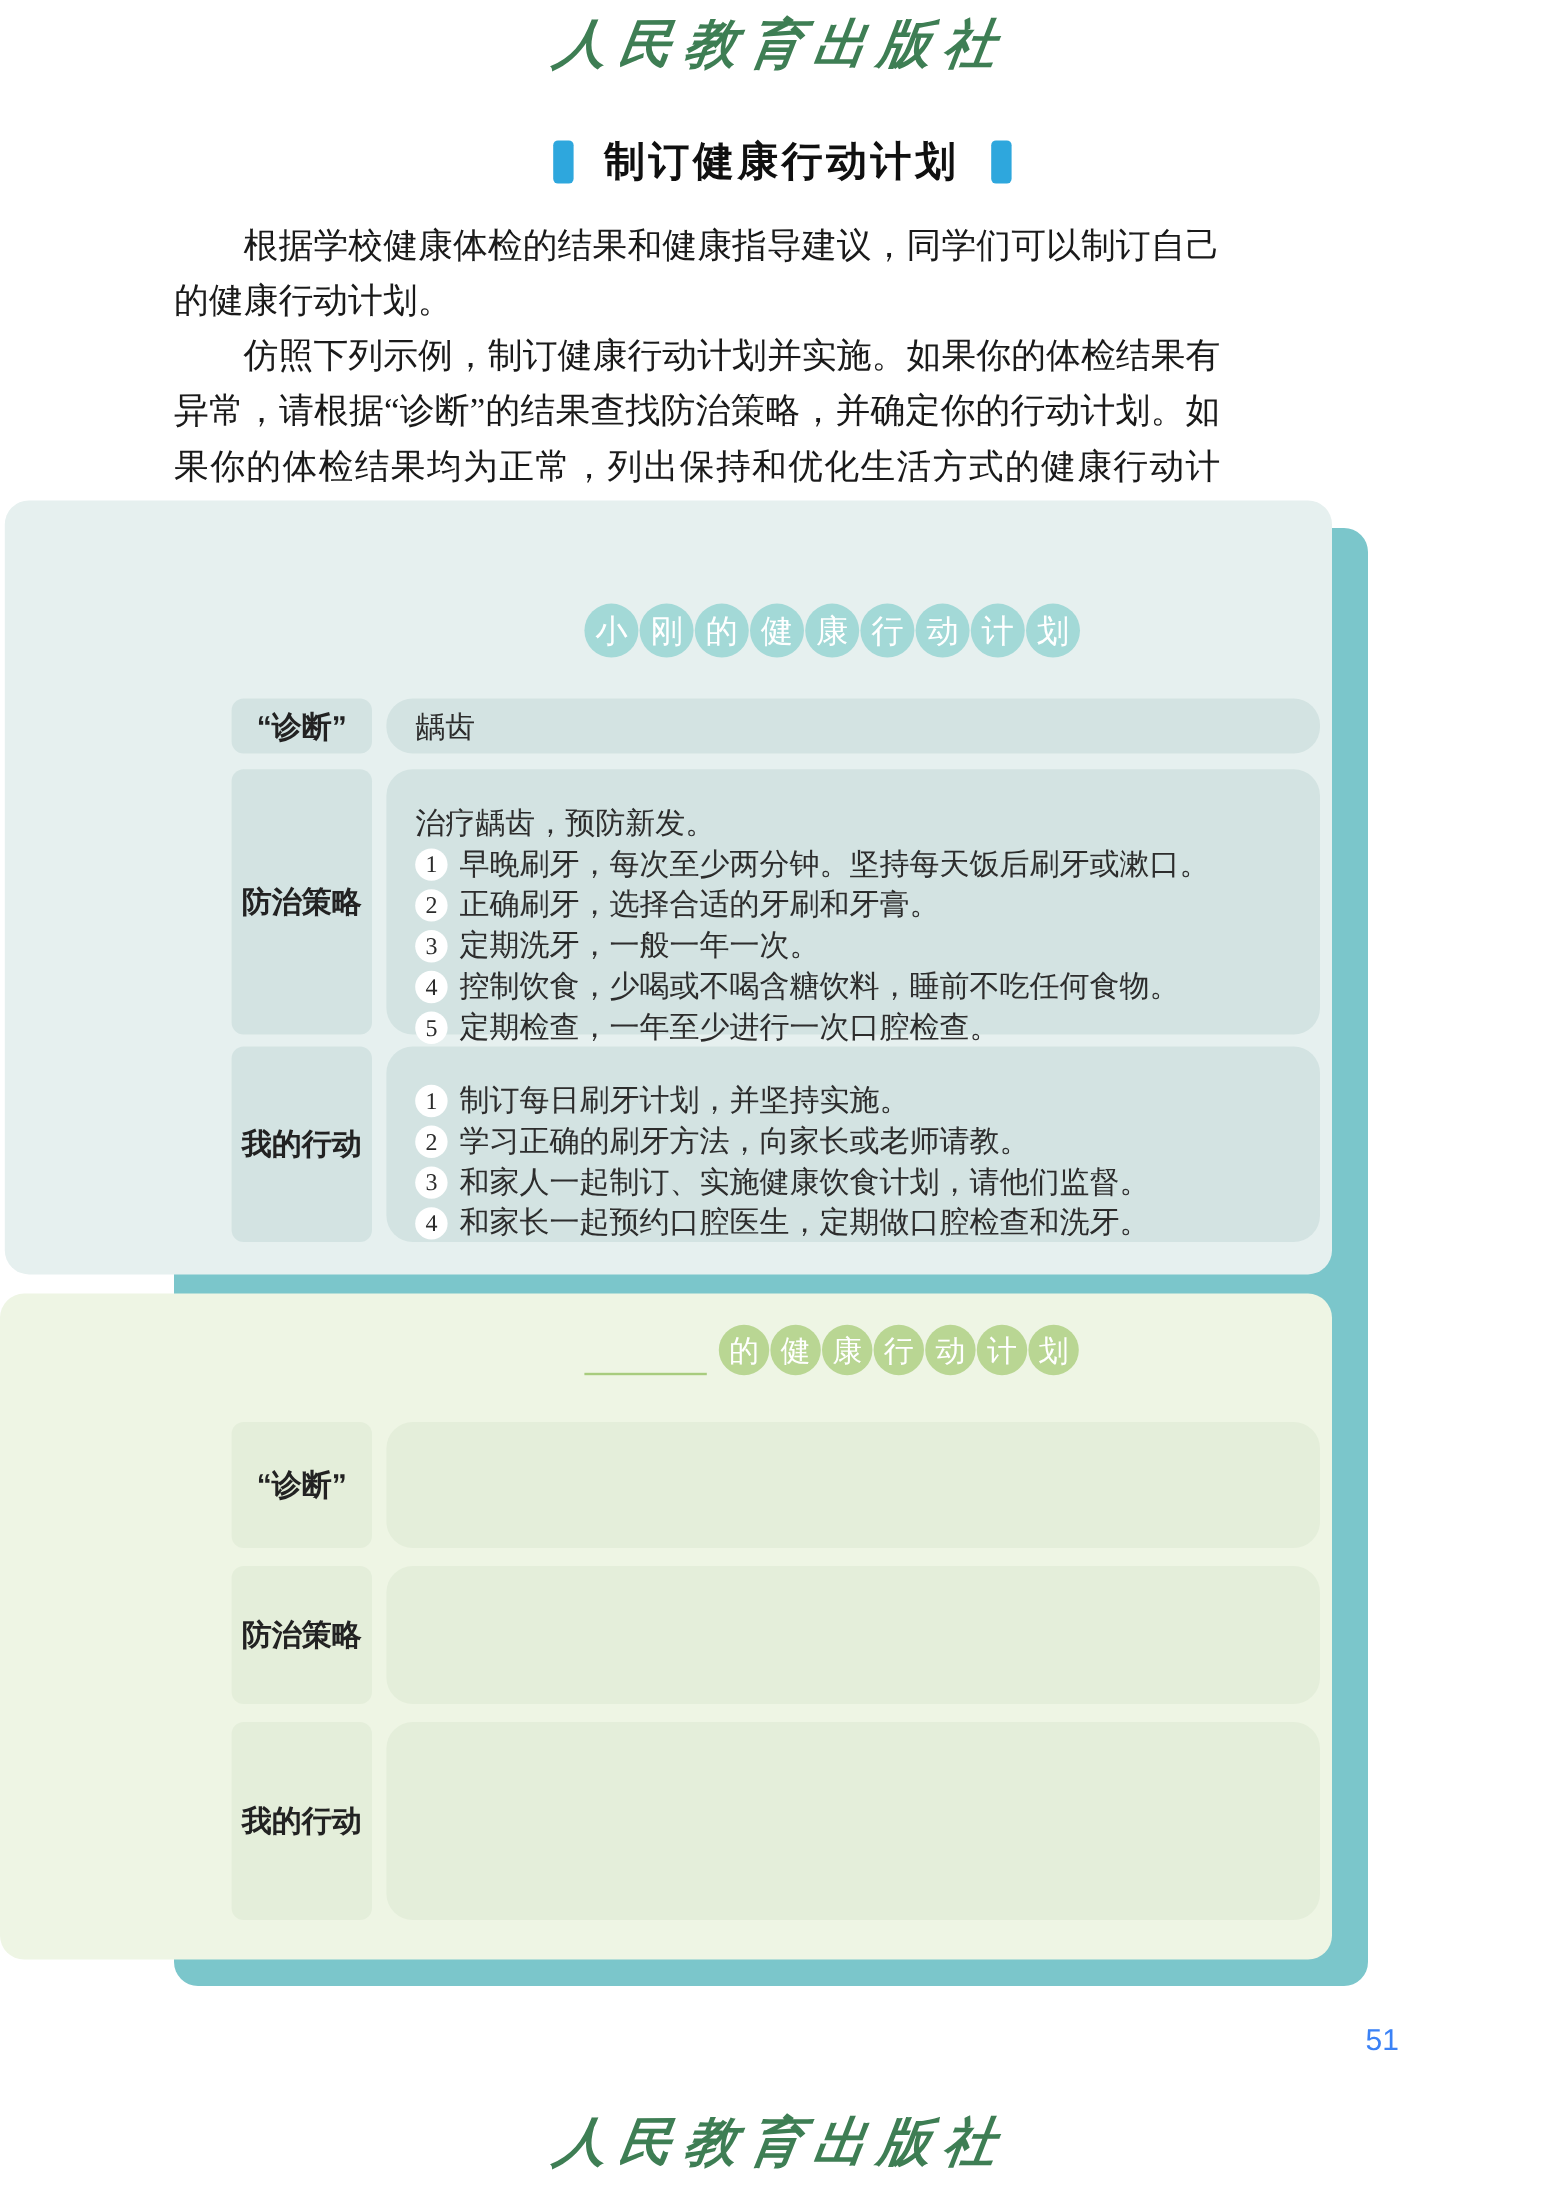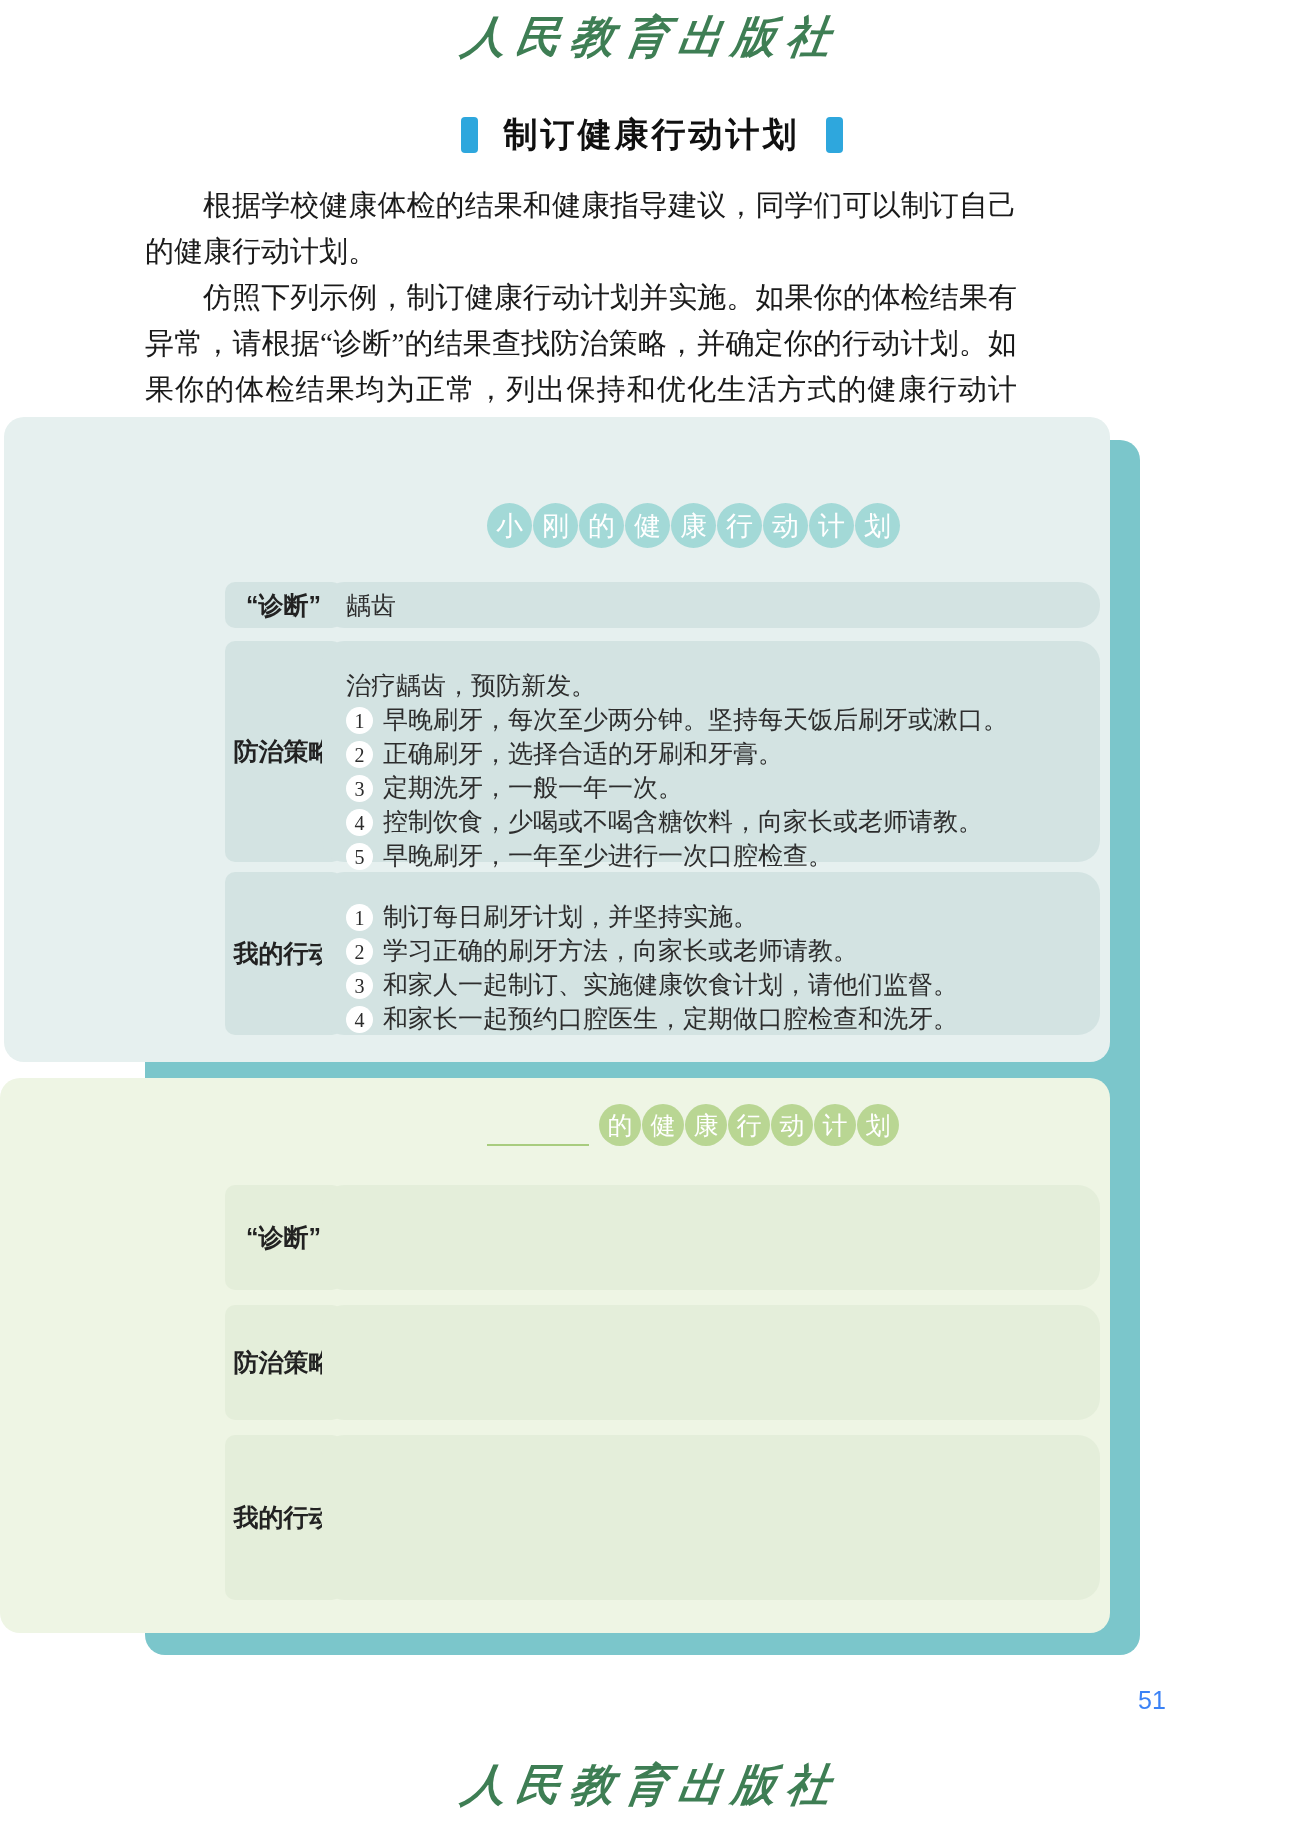--- a/index.html
+++ b/index.html
@@ -47,21 +47,21 @@
   .card1 .circle{width:45px;height:45px;background:#a3d9d7;font-size:27px;margin-right:1px;}
   .card2 .circle{width:42px;height:42px;background:#b9d693;font-size:25px;margin-right:1px;}
   .name-blank{
     width:102px;height:38px;border-bottom:2px solid #a8cc7e;margin-right:10px;flex:none;
   }
 
   .lbl-cell{
     position:absolute;left:189px;width:117px;background:#d3e3e2;border-radius:10px;
     display:flex;align-items:center;justify-content:center;
     font-family:"Liberation Sans", sans-serif;font-weight:bold;
-    font-size:25px;color:#222222;margin-left:32px;
+    font-size:25px;color:#222222;
   }
   .card2 .lbl-cell{left:193px;background:#e4eeda;}
   .val-cell{
     position:absolute;left:318px;width:778px;background:#d3e3e2;border-radius:22px;
     font-size:25px;color:#2d2d2d;font-family:"DejaVu Serif", serif;
     box-sizing:border-box;padding:8px 20px 8px 24px;
   }
   .card2 .val-cell{left:322px;background:#e4eeda;}
 
   .r1{top:165px;height:46px;}
@@ -131,25 +131,25 @@
     <div class="num-item">
       <span class="num-badge">2</span>
       <span>正确刷牙，选择合适的牙刷和牙膏。</span>
     </div>
     <div class="num-item">
       <span class="num-badge">3</span>
       <span>定期洗牙，一般一年一次。</span>
     </div>
     <div class="num-item">
       <span class="num-badge">4</span>
-      <span>控制饮食，少喝或不喝含糖饮料，向家长或老师请教。</span>
+      <span>控制饮食，少喝或不喝含糖饮料，睡前不吃任何食物。</span>
     </div>
     <div class="num-item">
       <span class="num-badge">5</span>
-      <span>早晚刷牙，一年至少进行一次口腔检查。</span>
+      <span>定期检查，一年至少进行一次口腔检查。</span>
     </div>
   </div>
 
   <div class="lbl-cell r3">我的行动</div>
   <div class="val-cell r3">
     <div class="num-item">
       <span class="num-badge">1</span>
       <span>制订每日刷牙计划，并坚持实施。</span>
     </div>
     <div class="num-item">

